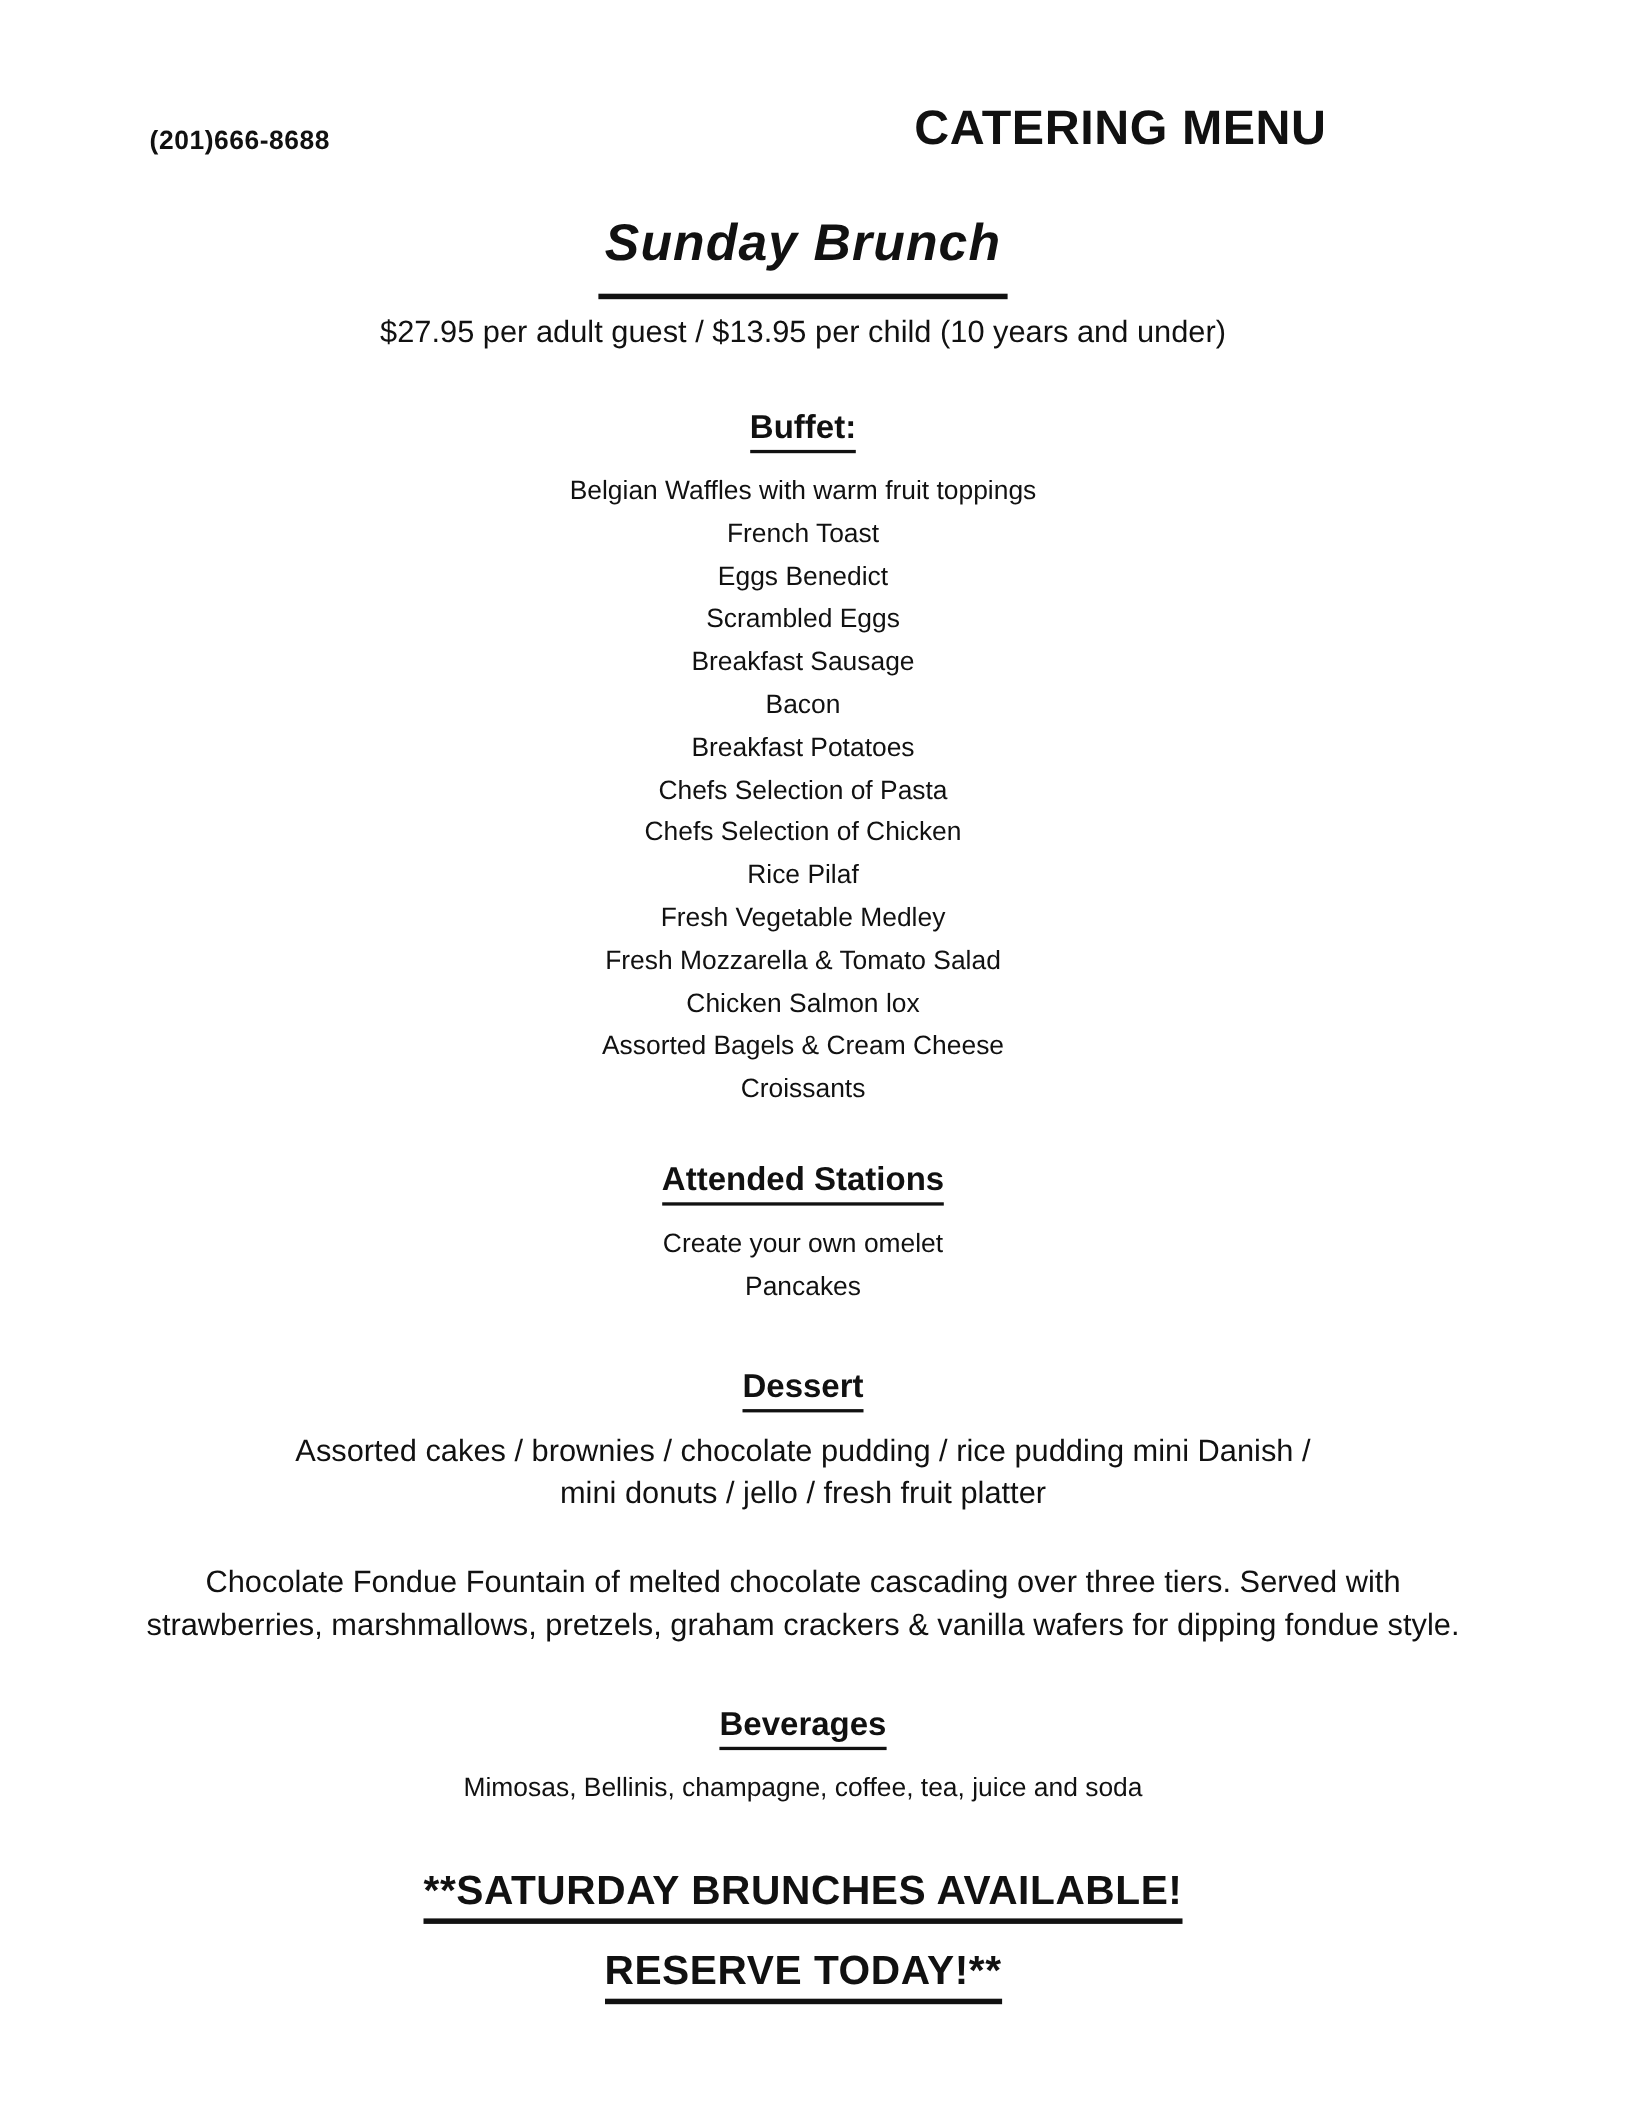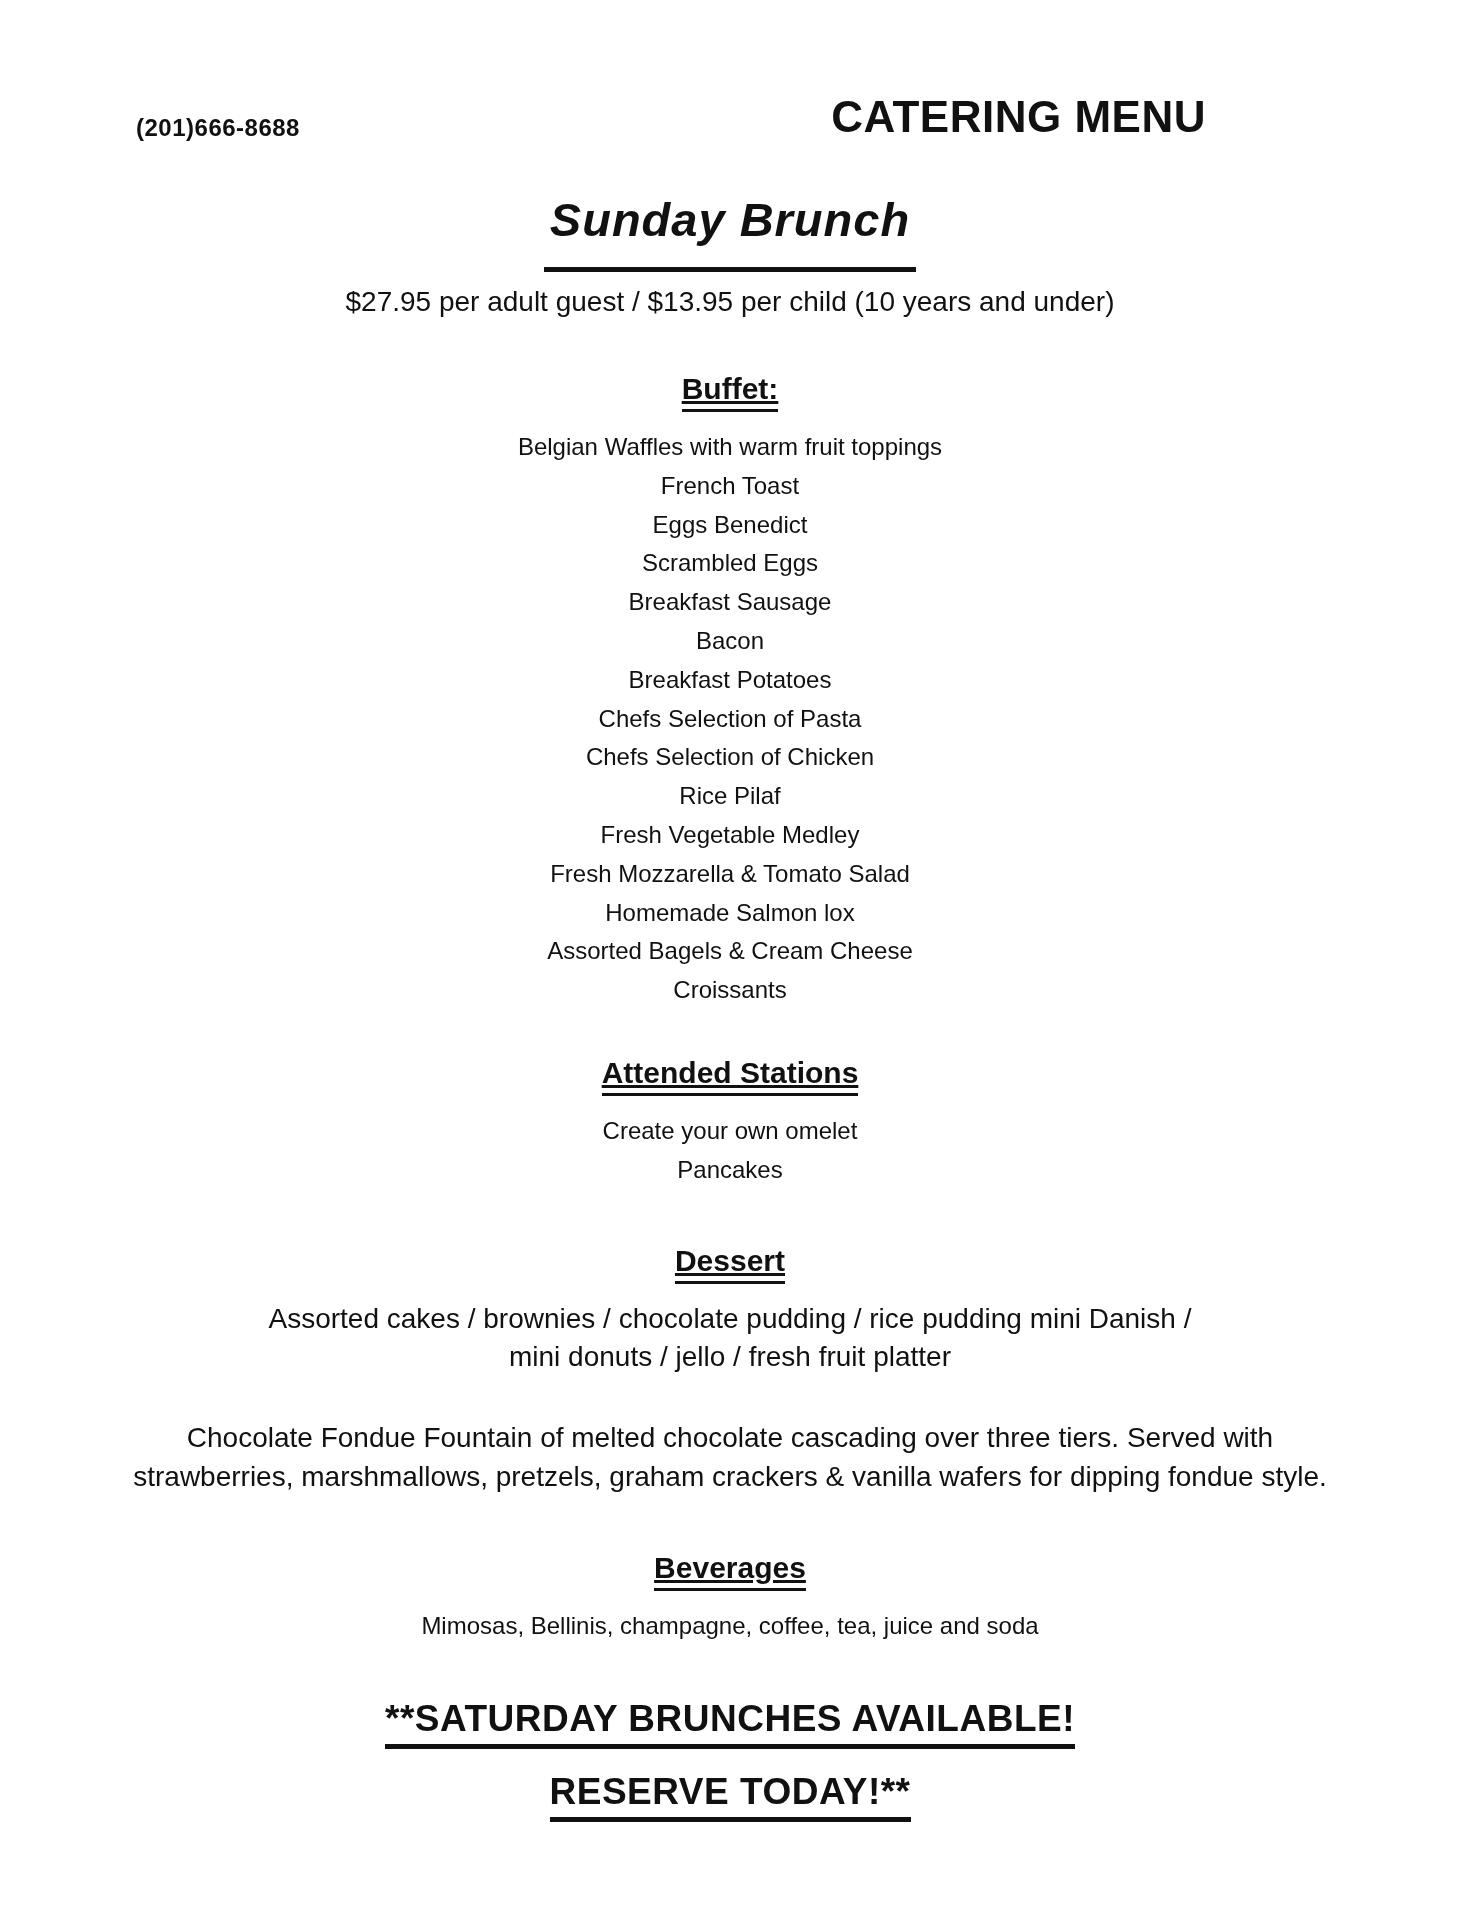--- a/index.html
+++ b/index.html
@@ -62,21 +62,20 @@
   .section-heading {
     margin: 0 0 16px 0;
     font-size: 30px;
     font-weight: bold;
     display: inline-block;
   }
   .section-heading .hl {
     display: inline-block;
     border-bottom: 3px solid #111;
     padding-bottom: 3px;
-    text-decoration: underline;
   }
   .items { }
   .line {
     font-size: 24px;
     line-height: 38.8px;
   }
   
   .para {
     font-size: 28px;
     line-height: 38.8px;
@@ -122,21 +121,21 @@
         <div class="line">Eggs Benedict</div>
         <div class="line">Scrambled Eggs</div>
         <div class="line">Breakfast Sausage</div>
         <div class="line">Bacon</div>
         <div class="line">Breakfast Potatoes</div>
         <div class="line">Chefs Selection of Pasta</div>
         <div class="line">Chefs Selection of Chicken</div>
         <div class="line">Rice Pilaf</div>
         <div class="line">Fresh Vegetable Medley</div>
         <div class="line">Fresh Mozzarella &amp; Tomato Salad</div>
-        <div class="line">Homemade Salmon lox</div>
+        <div class="line">Chicken Salmon lox</div>
         <div class="line">Assorted Bagels &amp; Cream Cheese</div>
         <div class="line">Croissants</div>
       </div>
   </div>
 
   <div class="menu-section tight section-stations">
     <h3 class="section-heading"><span class="hl">Attended Stations</span></h3>
     <div class="items">
         <div class="line">Create your own omelet</div>
         <div class="line">Pancakes</div>

